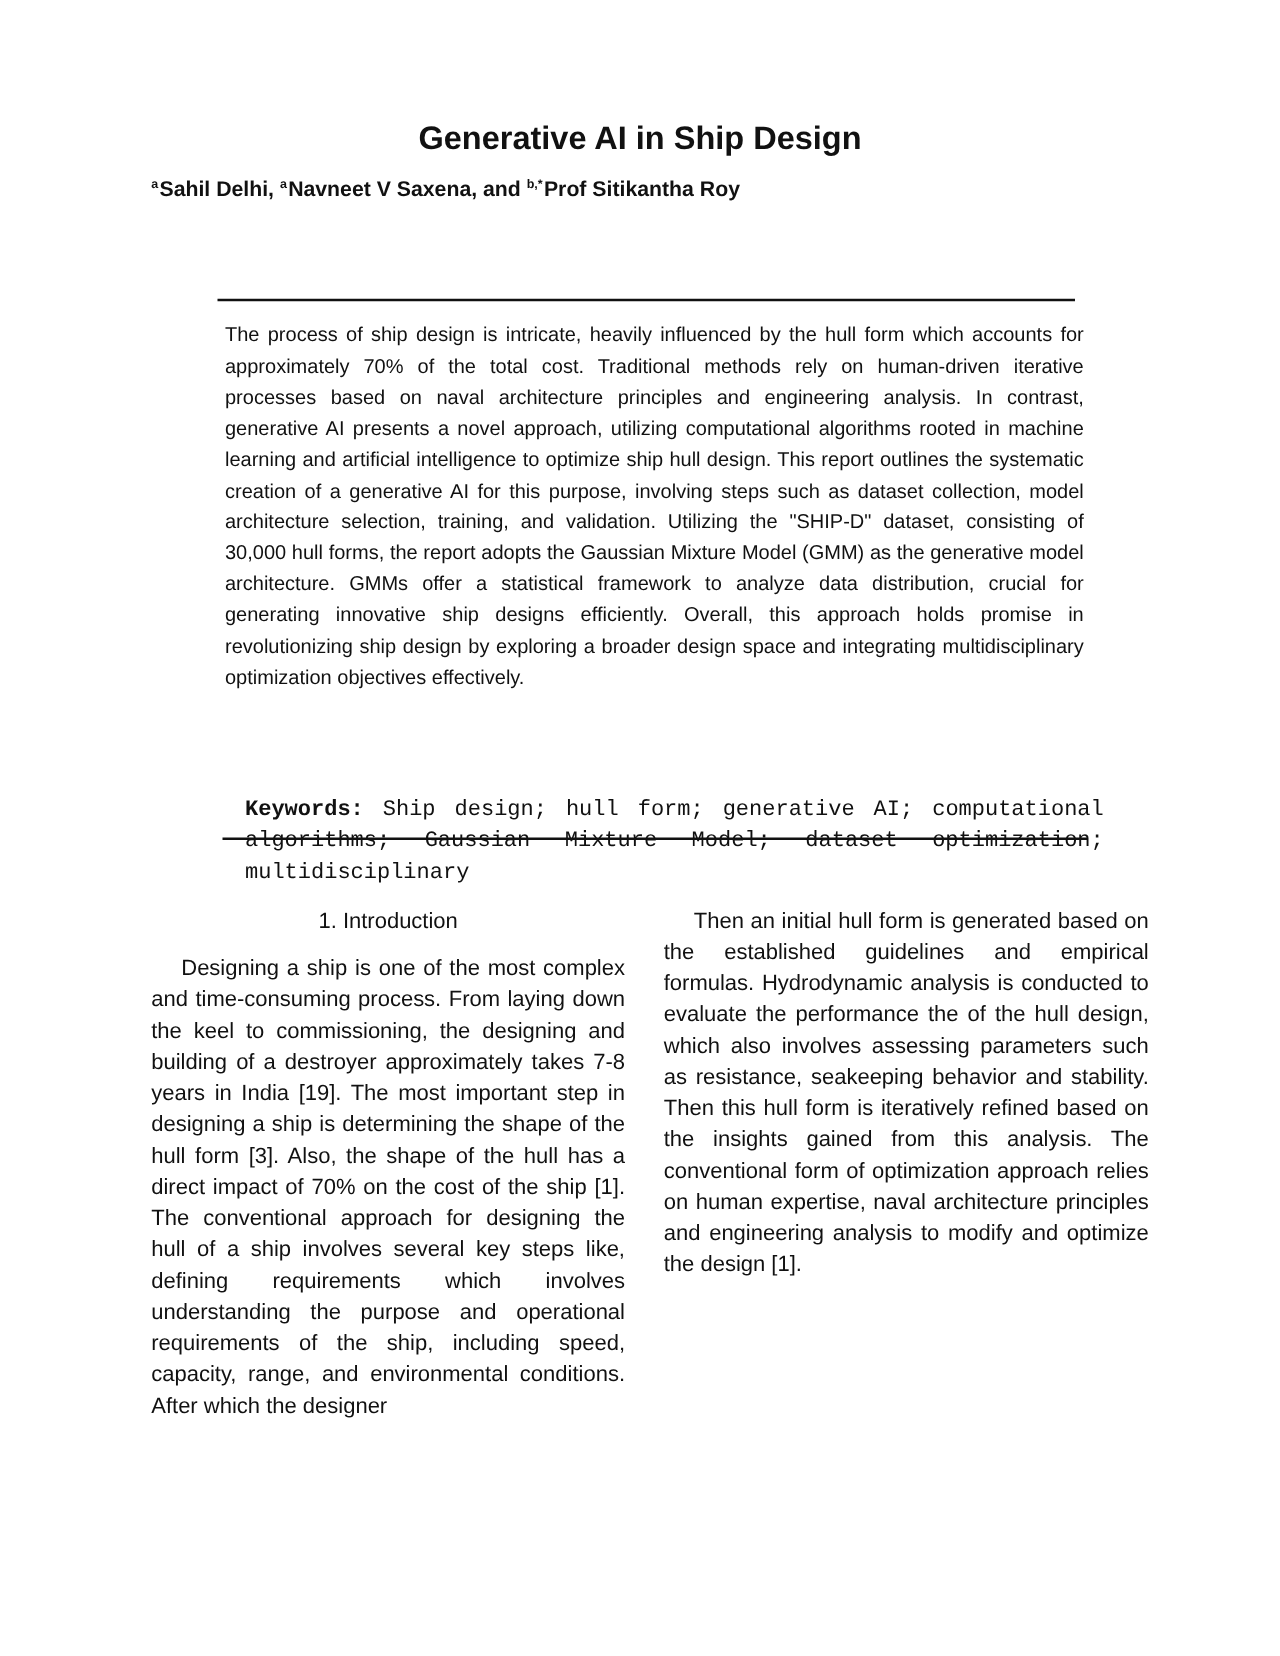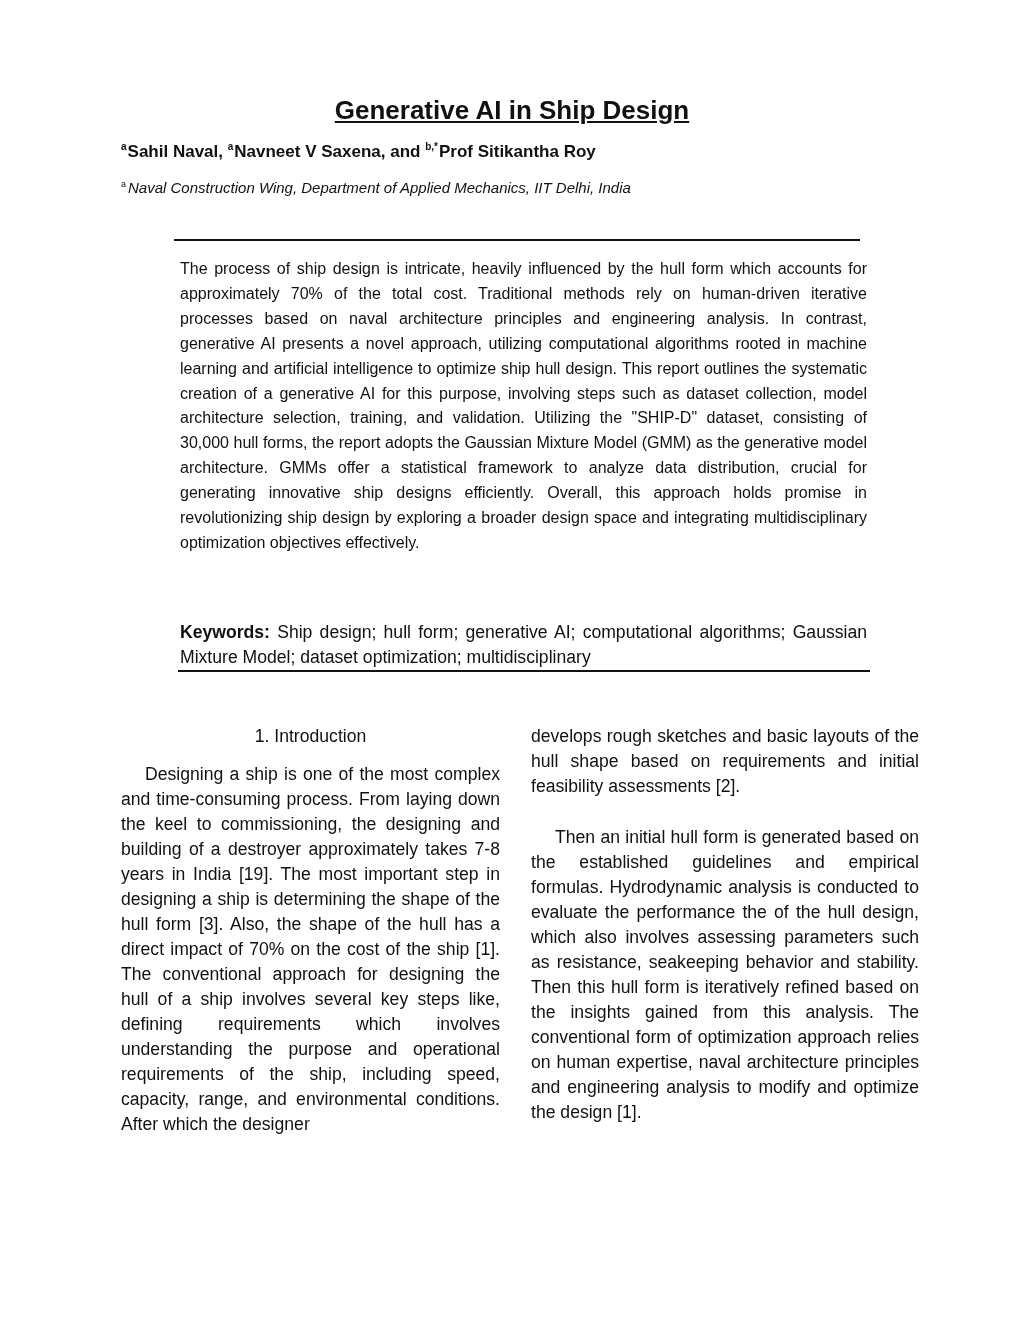--- a/index.html
+++ b/index.html
@@ -19,21 +19,20 @@
     position: absolute;
     left: 0;
     width: 1024px;
     top: 94px;
     text-align: center;
     font-weight: bold;
     font-size: 26px;
     line-height: 32px;
     margin: 0;
     padding-left: 0;
-    text-decoration: underline;
   }
   .authors {
     position: absolute;
     left: 121px;
     top: 140px;
     font-weight: bold;
     font-size: 17px;
     line-height: 24px;
     white-space: nowrap;
   }
@@ -78,21 +77,22 @@
     margin: 0;
   }
   .keywords {
     position: absolute;
     left: 180px;
     width: 687px;
     top: 620px;
     font-size: 17.6px;
     line-height: 24.9px;
     text-align: justify;
-    margin: 0;
+    margin: 16px;
+    font-family: Liberation Mono, monospace;
   }
   .keywords .kw-label {
     font-weight: bold;
   }
   .rule-bottom {
     position: absolute;
     left: 178px;
     width: 692px;
     top: 670px;
     height: 2px;
@@ -129,38 +129,36 @@
   .col-right .para + .para {
     margin-top: 26px;
   }
 </style>
 </head>
 <body>
 
 <h1 class="title">Generative AI in Ship Design</h1>
 
 <div class="authors">
-  <sup>a</sup><span>Sahil Naval,</span>
+  <sup>a</sup><span>Sahil Delhi,</span>
   <sup>a</sup><span>Navneet V Saxena, and</span>
   <sup>b,*</sup><span>Prof Sitikantha Roy</span>
 </div>
 
 <div class="affiliations">
-  <div><sup>a</sup><span>Naval Construction Wing, Department of Applied Mechanics, IIT Delhi, India</span></div>
 </div>
 
 <div class="rule-top"></div>
 
 <p class="abstract">The process of ship design is intricate, heavily influenced by the hull form which accounts for approximately 70% of the total cost. Traditional methods rely on human-driven iterative processes based on naval architecture principles and engineering analysis. In contrast, generative AI presents a novel approach, utilizing computational algorithms rooted in machine learning and artificial intelligence to optimize ship hull design. This report outlines the systematic creation of a generative AI for this purpose, involving steps such as dataset collection, model architecture selection, training, and validation. Utilizing the "SHIP-D" dataset, consisting of 30,000 hull forms, the report adopts the Gaussian Mixture Model (GMM) as the generative model architecture. GMMs offer a statistical framework to analyze data distribution, crucial for generating innovative ship designs efficiently. Overall, this approach holds promise in revolutionizing ship design by exploring a broader design space and integrating multidisciplinary optimization objectives effectively.</p>
 
 <p class="keywords"><span class="kw-label">Keywords:</span> <span>Ship design; hull form; generative AI; computational algorithms; Gaussian Mixture Model; dataset optimization; multidisciplinary</span></p>
 
 <div class="rule-bottom"></div>
 
 <div class="col col-left">
   <h2 class="section-heading">1. Introduction</h2>
   <p class="para indent">Designing a ship is one of the most complex and time-consuming process. From laying down the keel to commissioning, the designing and building of a destroyer approximately takes 7-8 years in India [19]. The most important step in designing a ship is determining the shape of the hull form [3]. Also, the shape of the hull has a direct impact of 70% on the cost of the ship [1]. The conventional approach for designing the hull of a ship involves several key steps like, defining requirements which involves understanding the purpose and operational requirements of the ship, including speed, capacity, range, and environmental conditions. After which the designer</p>
 </div>
 
 <div class="col col-right">
-  <p class="para">develops rough sketches and basic layouts of the hull shape based on requirements and initial feasibility assessments [2].</p>
   <p class="para indent">Then an initial hull form is generated based on the established guidelines and empirical formulas. Hydrodynamic analysis is conducted to evaluate the performance the of the hull design, which also involves assessing parameters such as resistance, seakeeping behavior and stability. Then this hull form is iteratively refined based on the insights gained from this analysis. The conventional form of optimization approach relies on human expertise, naval architecture principles and engineering analysis to modify and optimize the design [1].</p>
 </div>
 
 </body></html>

